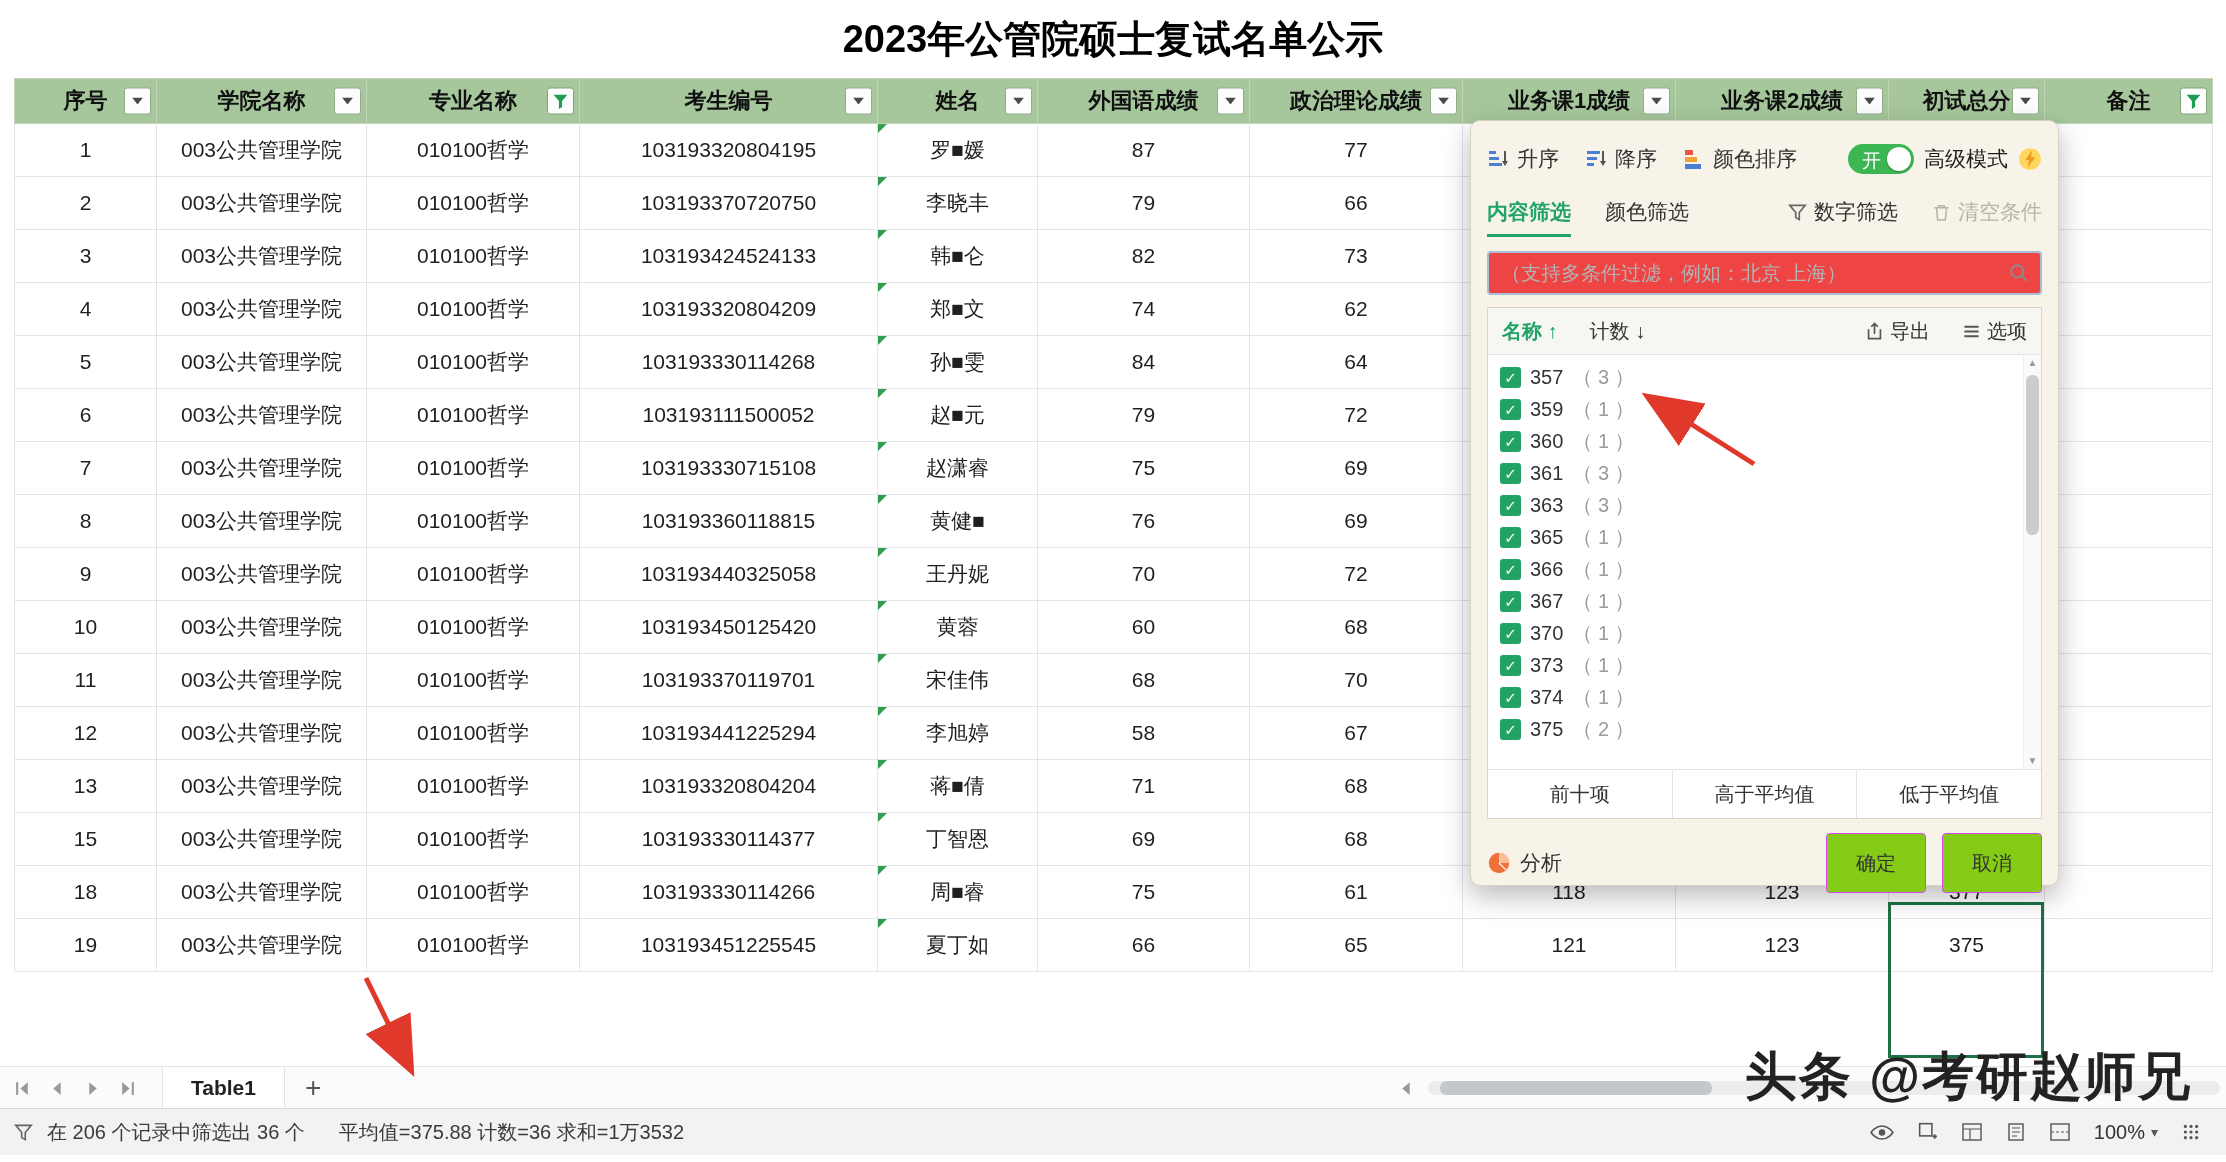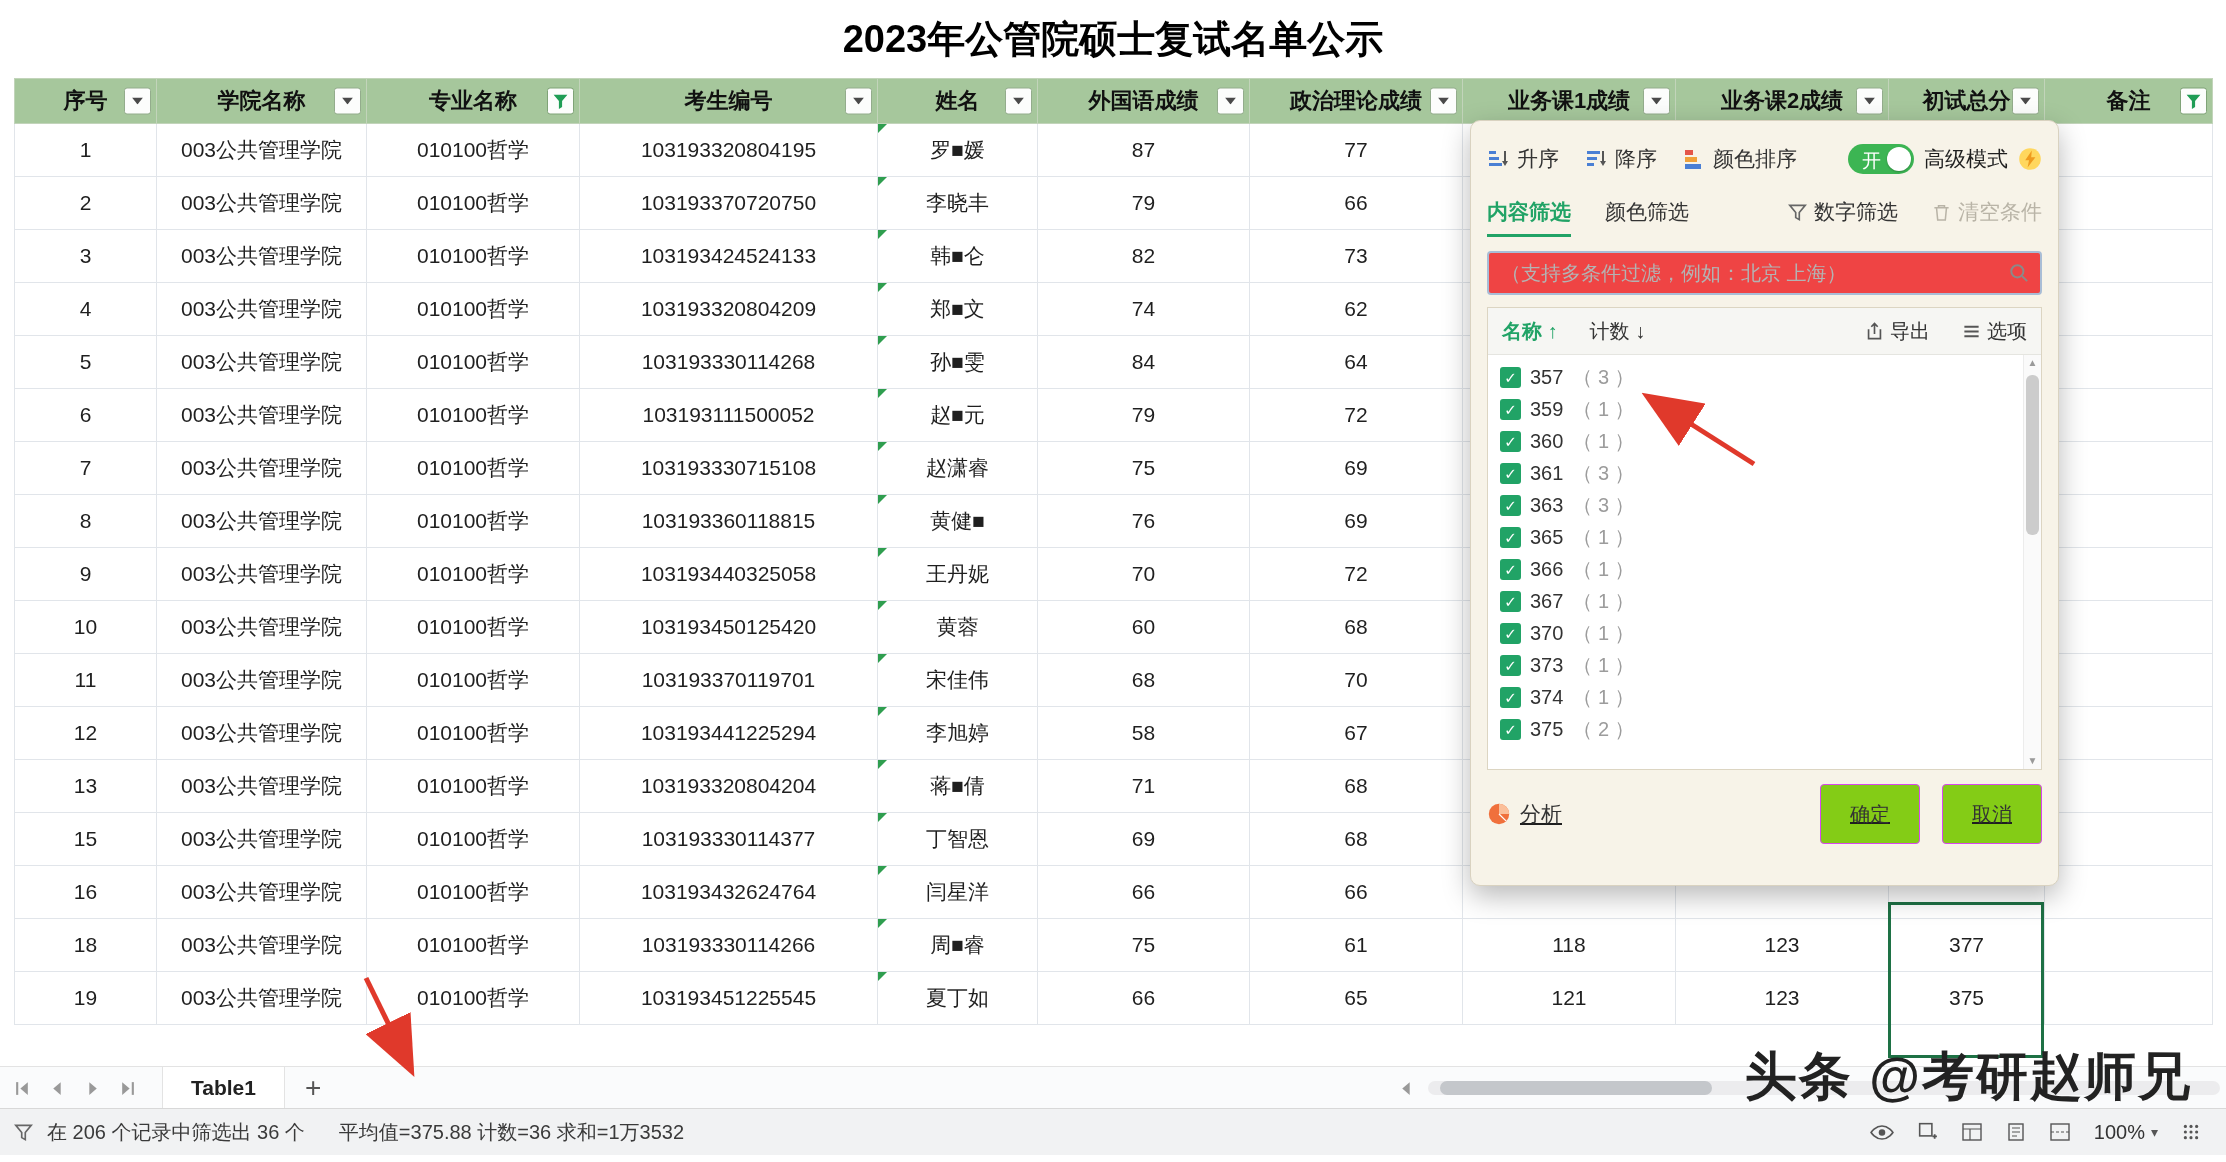--- a/index.html
+++ b/index.html
@@ -66,21 +66,21 @@
   .sa-text .sep{color:#1f9d55;margin:0 3px;}
   .lb-scroll{position:absolute;right:0;top:0;bottom:0;width:17px;background:#fafafa;border-left:1px solid #ececec;}
   .sb-up,.sb-down{position:absolute;left:0;width:17px;height:16px;color:#9a9a9a;font-size:10px;
     text-align:center;line-height:16px;}
   .sb-up{top:0;} .sb-down{bottom:0;}
   .sb-thumb{position:absolute;left:2px;top:20px;width:13px;height:160px;background:#cccccc;border-radius:6px;}
   .lb-bottom{display:flex;height:48px;border-top:1px solid #e5e5e0;}
   .lbb{flex:1;display:flex;align-items:center;justify-content:center;font-size:20px;color:#333;
     border-left:1px solid #e5e5e0;}
   .lbb:first-child{border-left:none;}
-  .p-footer{display:flex;align-items:center;gap:22px;margin-top:14px;text-decoration:underline;}
+  .p-footer{display:flex;align-items:center;gap:16px;margin-top:14px;}
   .analyze{display:flex;align-items:center;gap:9px;color:#333;}
   .f-spacer{flex:1;}
   .pbtn{width:100px;height:60px;background:#84cc16;border:1px solid #d946ef;border-radius:4px;
     font-size:20px;font-family:inherit;color:#333;}
   
   svg.arrows{position:absolute;left:0;top:0;z-index:40;pointer-events:none;}
   
   .sheetbar{position:absolute;top:1066px;left:0;width:2226px;height:42px;background:#fafbfc;
     border-top:1px solid #e3e3e3;display:flex;align-items:center;z-index:10;}
   .nav-group{display:flex;align-items:center;gap:18px;padding-left:14px;}
@@ -359,33 +359,20 @@
         <td>103193330114377</td>
         <td class="name-cell">丁智恩</td>
         <td>69</td>
         <td>68</td>
         <td></td>
         <td></td>
         <td></td>
         <td></td>
       </tr>
       <tr>
-        <td>16</td>
-        <td>003公共管理学院</td>
-        <td>010100哲学</td>
-        <td>103193432624764</td>
-        <td class="name-cell">闫星洋</td>
-        <td>66</td>
-        <td>66</td>
-        <td></td>
-        <td></td>
-        <td></td>
-        <td></td>
-      </tr>
-      <tr>
         <td>18</td>
         <td>003公共管理学院</td>
         <td>010100哲学</td>
         <td>103193330114266</td>
         <td class="name-cell">周■睿</td>
         <td>75</td>
         <td>61</td>
         <td>118</td>
         <td>123</td>
         <td>377</td>
@@ -584,20 +571,25 @@
           <span class="cb"></span>
           <span class="fv">374</span>
           <span class="cnt">（ 1 ）</span>
         </div>
         <div class="f-item">
           <span class="cb"></span>
           <span class="fv">375</span>
           <span class="cnt">（ 2 ）</span>
         </div>
       </div>
+    <div class="lb-bottom">
+      <div class="lbb">前十项</div>
+      <div class="lbb">高于平均值</div>
+      <div class="lbb">低于平均值</div>
+    </div>
   </div>
 
   <div class="p-footer">
     <div class="analyze">
       <span class="nav-ic">
           <svg width="24" height="24" viewBox="0 0 20 20">
             <circle cx="10" cy="10" r="8.5" fill="#f0703c"></circle>
             <path d="M10 10V1.5a8.5 8.5 0 0 1 8.5 8.5z" fill="#fbbf9a"></path>
             <path d="M10 10l6 6" stroke="#fff" stroke-width="1"></path>
           </svg>

